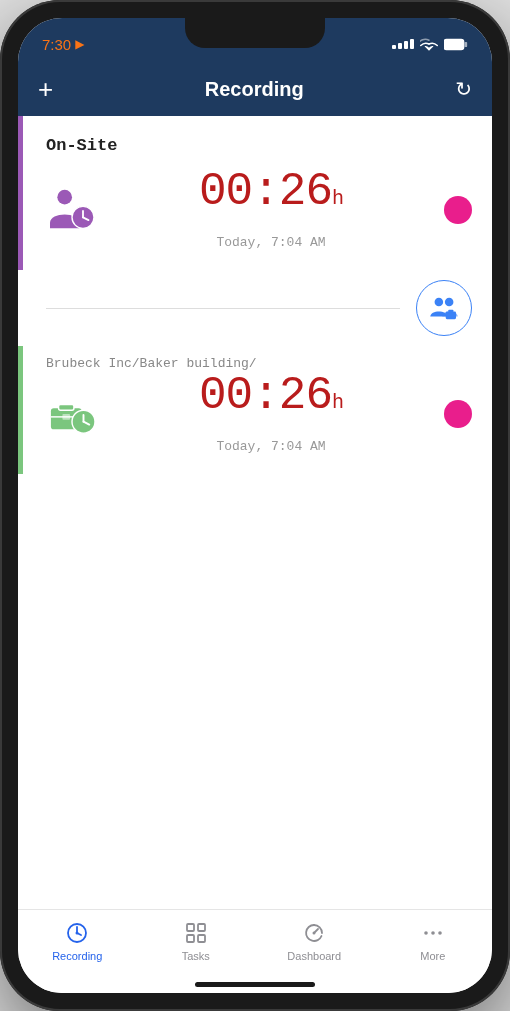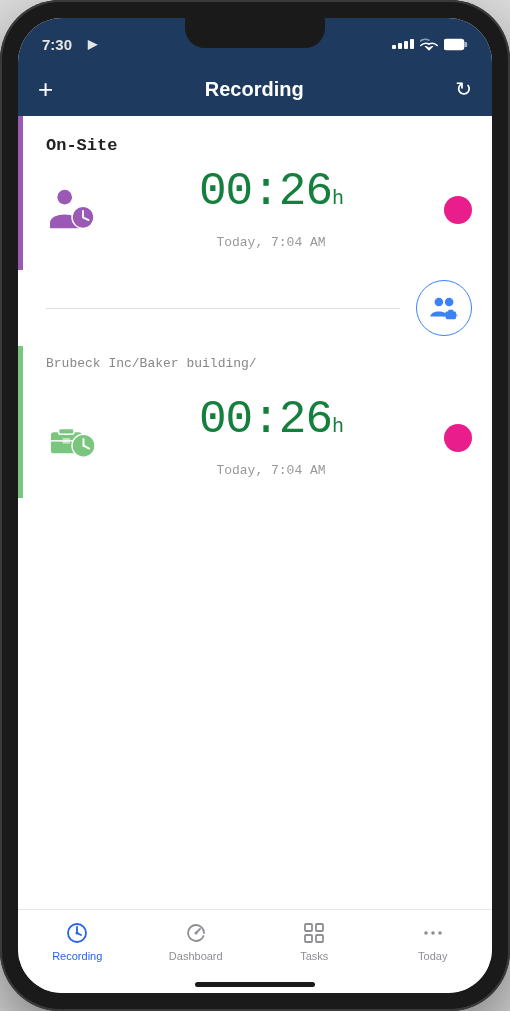--- a/index.html
+++ b/index.html
@@ -46,26 +46,26 @@
       background: #1e3a5f;
       height: 44px;
       display: flex;
       align-items: center;
       justify-content: space-between;
       padding: 0 24px;
       padding-top: 8px;
       flex-shrink: 0;
     }
     .status-time {
-      color: #e5e5e5;
+      color: #f97316;
       font-size: 15px;
-      font-weight: 700;
-      display: flex;
-      align-items: center;
-      gap: 16px;
+      font-weight: 400;
+      display: flex;
+      align-items: center;
+      gap: 4px;
     }
     .status-icons {
       display: flex;
       align-items: center;
       gap: 6px;
     }
     .signal-dots {
       display: flex; gap: 2px; align-items: flex-end;
     }
     .signal-dot { width: 4px; background: white; border-radius: 1px; }
@@ -122,21 +122,21 @@
 
     .card-label {
       font-size: 17px;
       font-weight: 600;
       color: #222;
       margin-bottom: 14px;
     }
     .card-sublabel {
       font-size: 13px;
       color: #888;
-      margin-bottom: 26px;
+      margin-bottom: 2px;
       margin-top: -10px;
     }
     .card-timer-row {
       display: flex;
       align-items: center;
       justify-content: space-between;
     }
     .card-icon {
       width: 52px;
       height: 52px;
@@ -144,21 +144,21 @@
       align-items: center;
       justify-content: center;
     }
     .timer-center {
       flex: 1;
       text-align: center;
     }
     .timer-value {
       font-size: 46px;
       font-weight: 300;
-      color: #15803d;
+      color: #b91c1c;
       letter-spacing: -1px;
       line-height: 1;
     }
     .timer-unit {
       font-size: 20px;
       font-weight: 300;
     }
     .timer-sub {
       font-size: 13px;
       color: #999;
@@ -363,50 +363,50 @@
             <line x1="12" y1="12" x2="16" y2="14" stroke="#2563eb" stroke-width="1.8" stroke-linecap="round"></line>
             <circle cx="12" cy="12" r="1.5" fill="#2563eb"></circle>
           </svg>
         </div>
         <span class="tab-label active">Recording</span>
       </div>
 
       <div class="tab-item">
         <div class="tab-icon">
           <svg width="24" height="24" viewBox="0 0 24 24" fill="none">
+            <rect x="3" y="3" width="7" height="7" rx="1" stroke="#8e8e93" stroke-width="1.8"></rect>
+            <rect x="14" y="3" width="7" height="7" rx="1" stroke="#8e8e93" stroke-width="1.8"></rect>
+            <rect x="3" y="14" width="7" height="7" rx="1" stroke="#8e8e93" stroke-width="1.8"></rect>
+            <rect x="14" y="14" width="7" height="7" rx="1" stroke="#8e8e93" stroke-width="1.8"></rect>
+          </svg>
+        </div>
+        <span class="tab-label">Tasks</span>
+      </div>
+
+      <div class="tab-item">
+        <div class="tab-icon">
+          <svg width="24" height="24" viewBox="0 0 24 24" fill="none">
             <path d="M12 4 A8 8 0 0 1 20 12" stroke="#8e8e93" stroke-width="1.8" stroke-linecap="round"></path>
             <path d="M12 4 A8 8 0 1 0 19.5 15" stroke="#8e8e93" stroke-width="1.8" stroke-linecap="round"></path>
             <line x1="12" y1="12" x2="16" y2="8" stroke="#8e8e93" stroke-width="1.8" stroke-linecap="round"></line>
             <circle cx="12" cy="12" r="1.5" fill="#8e8e93"></circle>
           </svg>
         </div>
         <span class="tab-label">Dashboard</span>
-      </div>
-
-      <div class="tab-item">
-        <div class="tab-icon">
-          <svg width="24" height="24" viewBox="0 0 24 24" fill="none">
-            <rect x="3" y="3" width="7" height="7" rx="1" stroke="#8e8e93" stroke-width="1.8"></rect>
-            <rect x="14" y="3" width="7" height="7" rx="1" stroke="#8e8e93" stroke-width="1.8"></rect>
-            <rect x="3" y="14" width="7" height="7" rx="1" stroke="#8e8e93" stroke-width="1.8"></rect>
-            <rect x="14" y="14" width="7" height="7" rx="1" stroke="#8e8e93" stroke-width="1.8"></rect>
-          </svg>
-        </div>
-        <span class="tab-label">Tasks</span>
       </div>
 
 
       <div class="tab-item">
         <div class="tab-icon">
           <svg width="24" height="24" viewBox="0 0 24 24" fill="none">
             <circle cx="5" cy="12" r="1.8" fill="#8e8e93"></circle>
             <circle cx="12" cy="12" r="1.8" fill="#8e8e93"></circle>
             <circle cx="19" cy="12" r="1.8" fill="#8e8e93"></circle>
           </svg>
         </div>
-        <span class="tab-label">Today</span>
+        <span class="tab-label">More</span>
       </div>
 
     </div>
 
   </div>
   <div class="home-indicator"></div>
 </div>
 
 </body></html>

